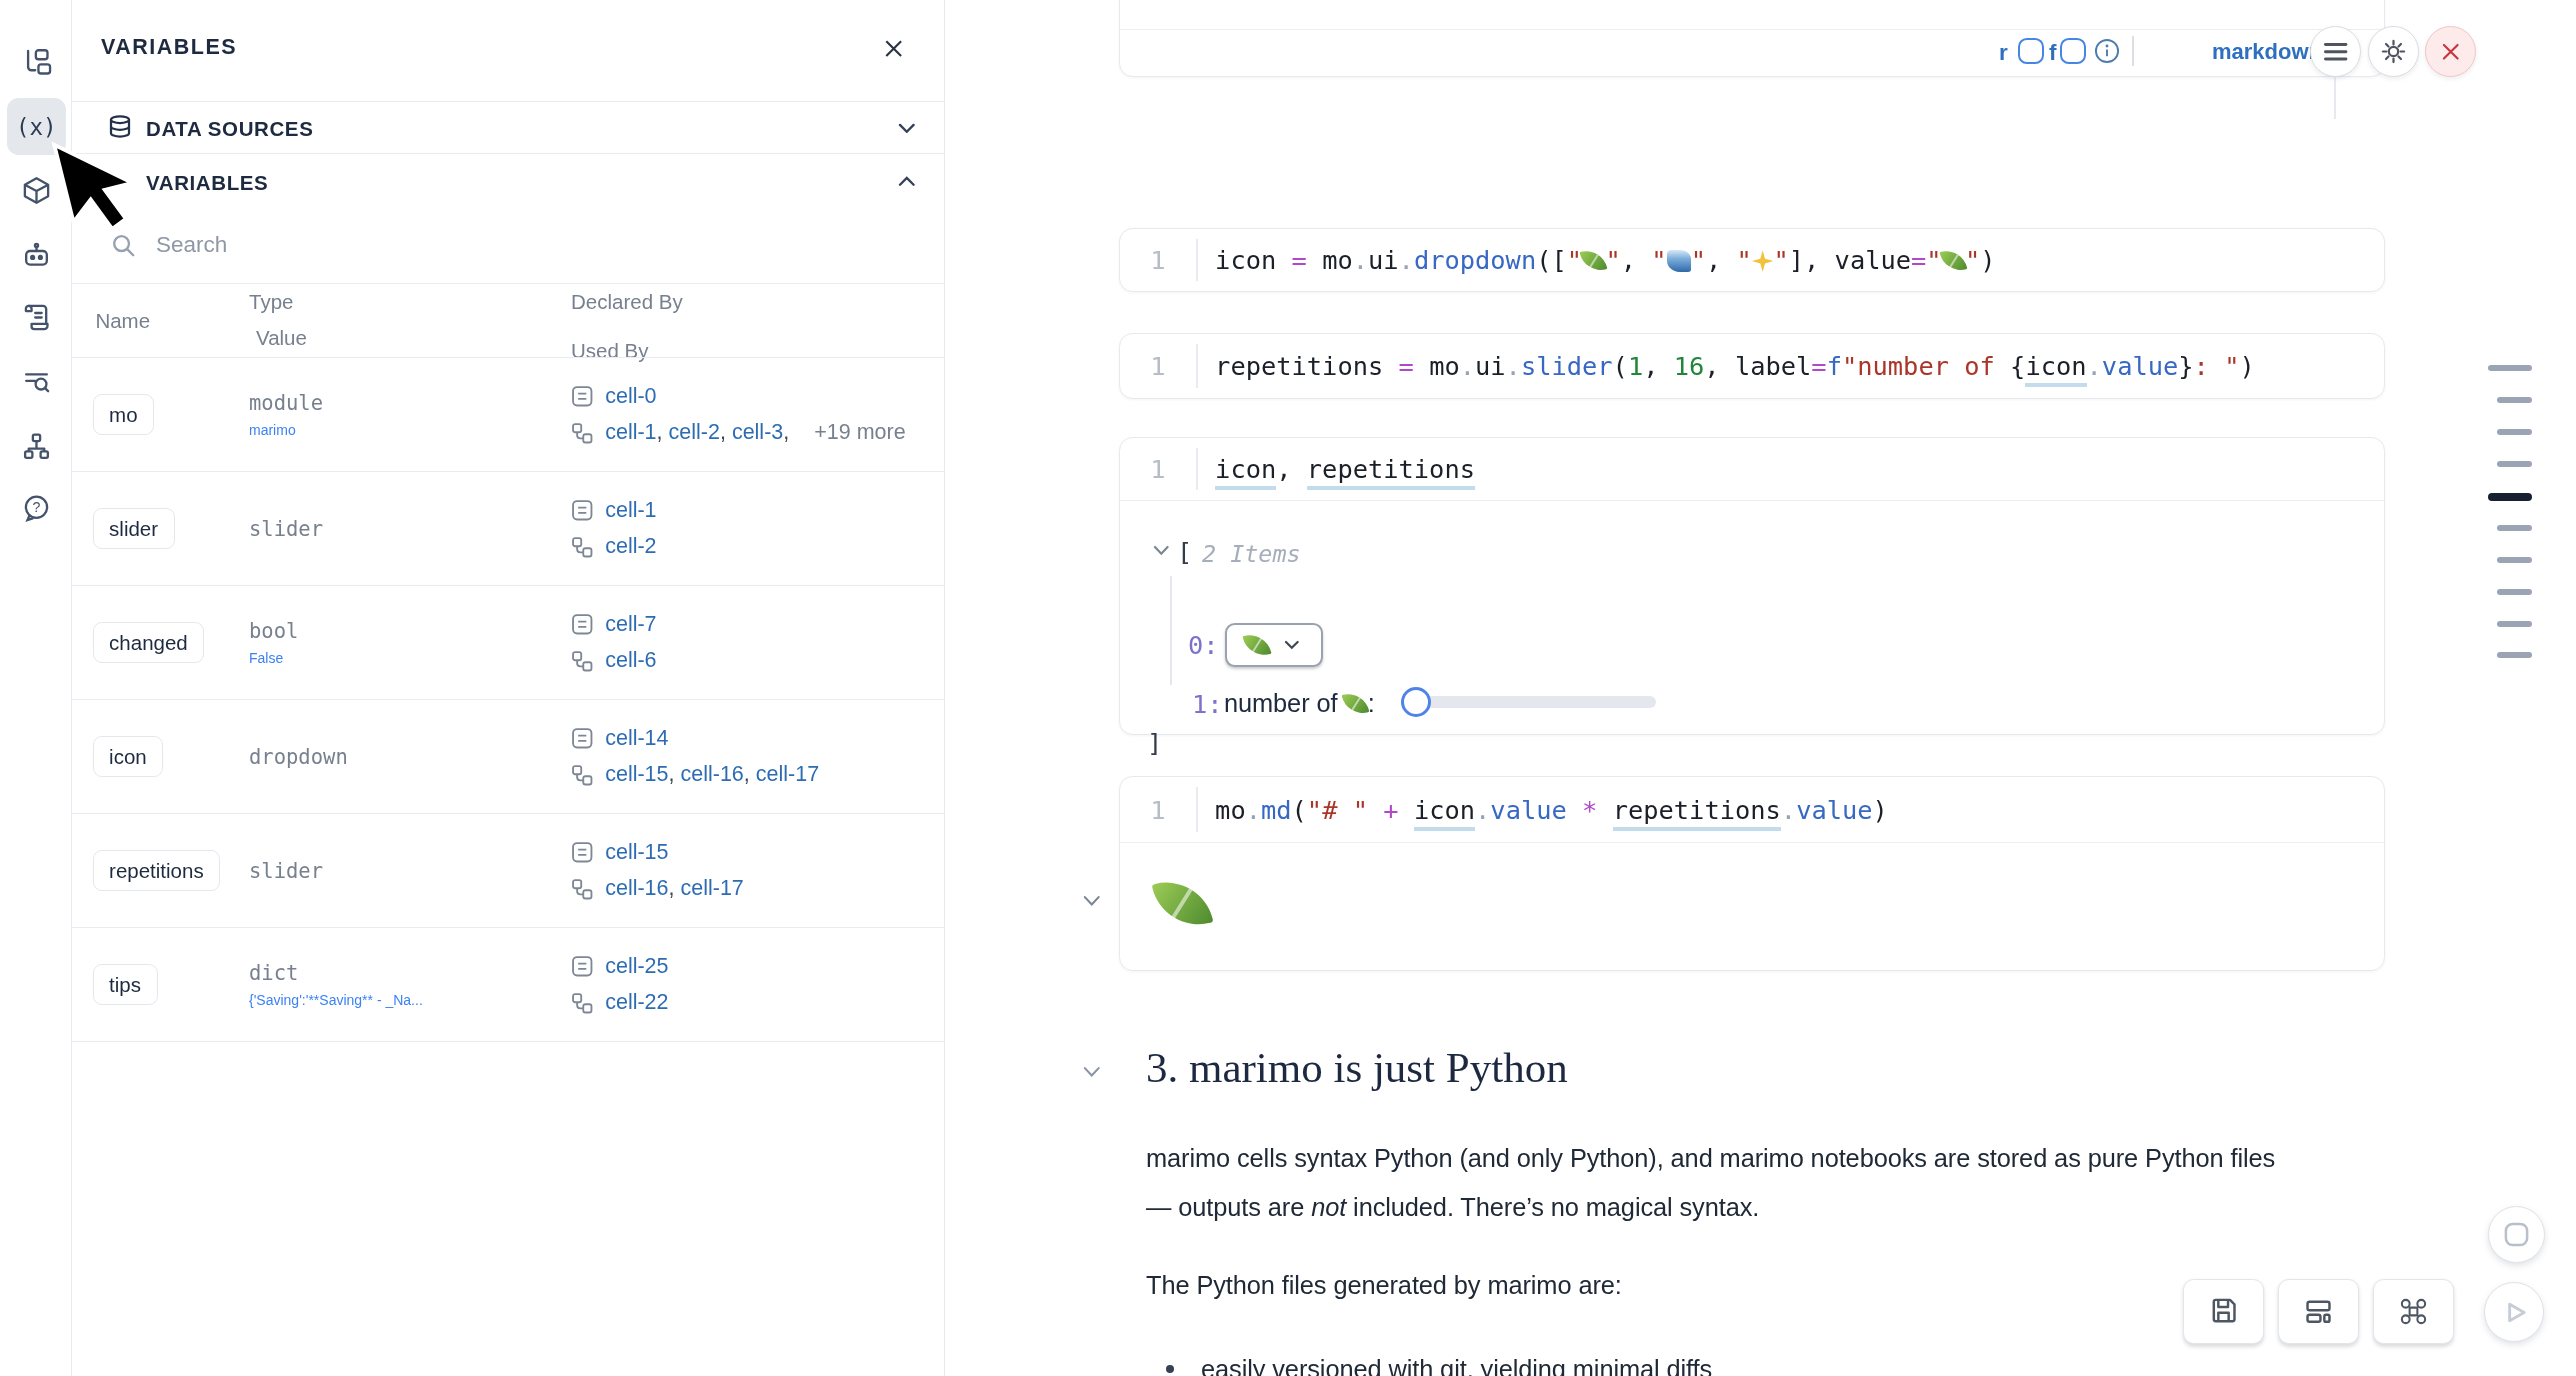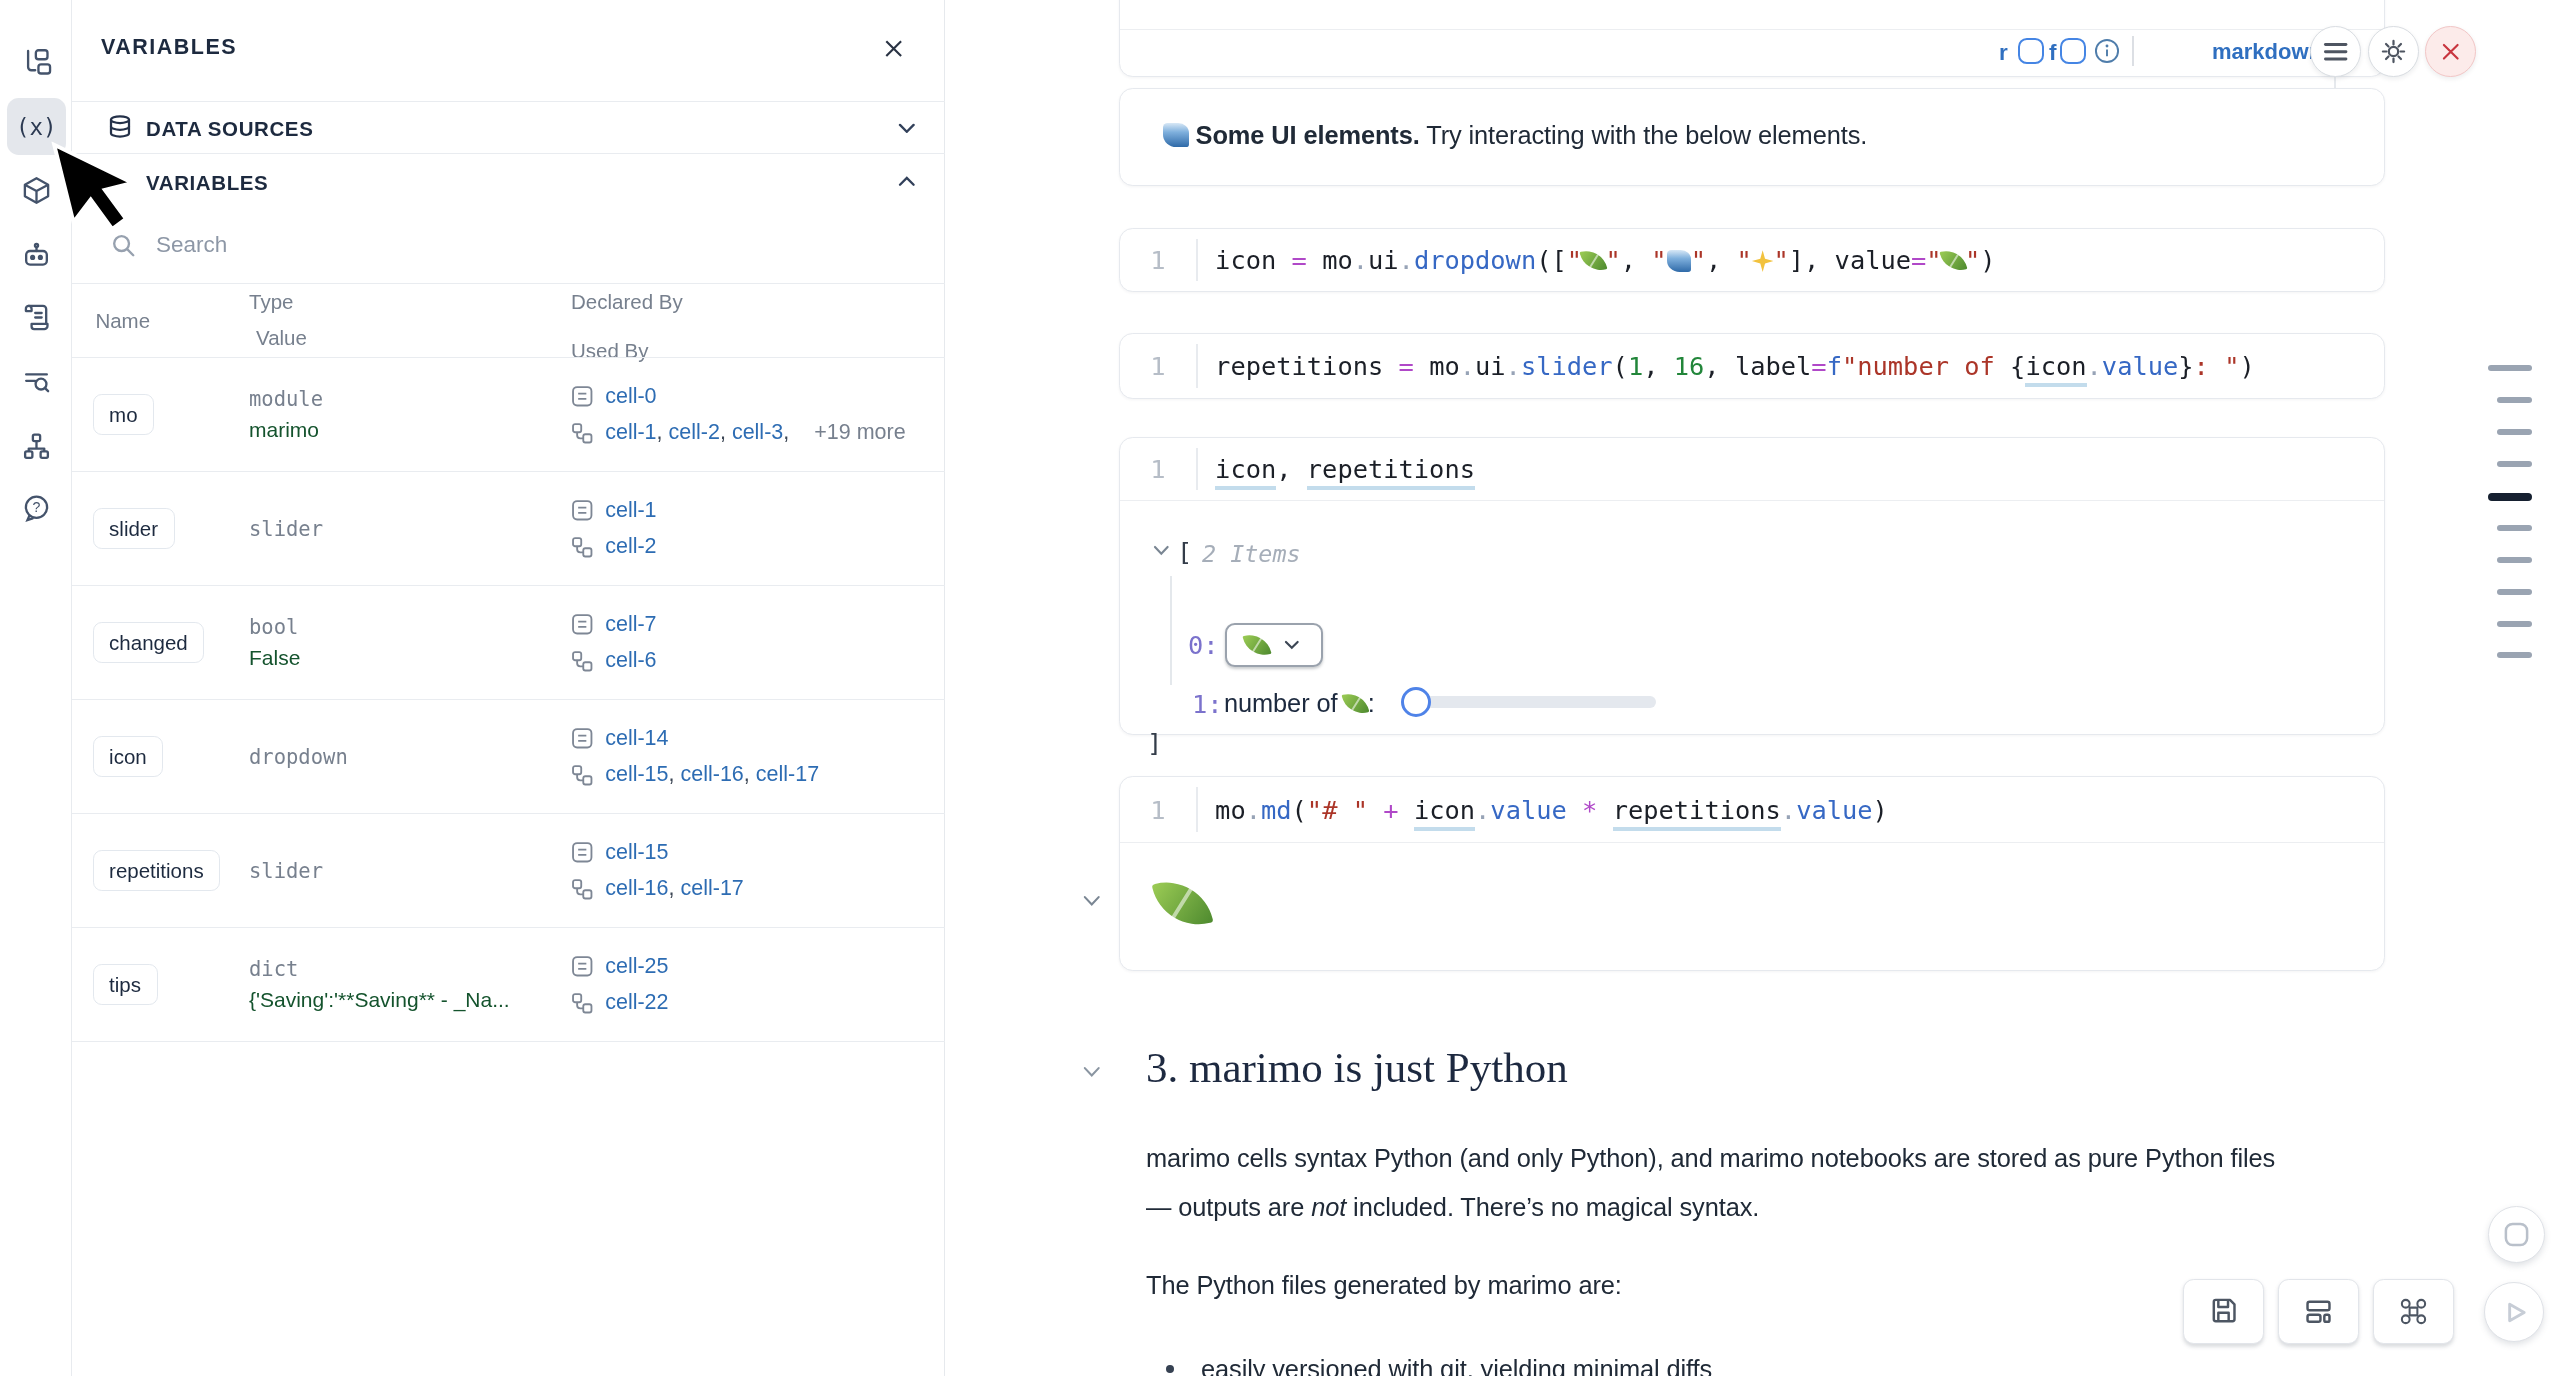--- a/index.html
+++ b/index.html
@@ -16,21 +16,21 @@
 #panel{left:72px;top:0;width:873px;height:1377px;border-right:1.5px solid #e6e9ed;background:#fff;}
 .p-title{position:absolute;left:29px;top:35px;font-size:21.5px;font-weight:bold;letter-spacing:1.5px;color:#1d2a3f;}
 .hline{position:absolute;left:0;height:0;border-top:1.5px solid #e9ecf0;}
 .sec-label{font-size:20.5px;font-weight:bold;letter-spacing:0.6px;color:#1d2a3f;}
 .hdr{font-size:20.5px;color:#77808e;position:absolute;}
 .chip{display:inline-block;border:1.5px solid #e3e8ee;border-radius:8.8px;padding:7.8px 15.6px;font-size:20.5px;color:#1d2a3f;background:#fff;white-space:nowrap;}
 .vrow{position:relative;height:114px;border-bottom:1.5px solid #e9ecf0;}
 .vrow .chipwrap{position:absolute;left:20.5px;top:0;height:100%;display:flex;align-items:center;}
 .vrow .typecol{position:absolute;left:177px;top:0;height:100%;display:flex;flex-direction:column;justify-content:center;gap:6.8px;max-width:293px;}
 .type-t{font-family:"DejaVu Sans Mono",monospace;font-size:20.5px;color:#77808e;white-space:nowrap;}
-.type-v{font-size:21px;color:#14532d;white-space:nowrap;overflow:hidden;max-width:293px;}
+.type-v{font-size:14px;color:#3b82f6;white-space:nowrap;overflow:hidden;max-width:293px;}
 .vrow .declcol{position:absolute;left:499px;top:0;height:100%;display:flex;flex-direction:column;justify-content:center;gap:11.7px;}
 .dline{display:flex;align-items:center;gap:11.7px;font-size:21.5px;white-space:nowrap;}
 .cell-link{color:#2d6cb3;cursor:pointer;}
 .comma{color:#3c4654;}
 .more{color:#77808e;margin-left:19px;}
 .search-ph{font-size:22.5px;color:#8d97a6;}
 
 .cellbox{position:absolute;border:1.5px solid #e6e9ee;border-radius:13.7px;background:#fff;box-shadow:0 1px 2.9px rgba(30,41,59,.05);}
 .coderow{display:flex;align-items:center;font-family:"DejaVu Sans Mono",monospace;font-size:25.4px;color:#1b1f27;}
 .lineno{flex:0 0 76px;text-align:center;color:#b6bdc7;}
@@ -401,26 +401,20 @@
         <circle cx="13" cy="13" r="4.2"></circle>
         <path d="M13 3.5v3.2M13 19.3v3.2M3.5 13h3.2M19.3 13h3.2M6.3 6.3l2.2 2.2M17.5 17.5l2.2 2.2M19.7 6.3l-2.2 2.2M8.5 17.5l-2.2 2.2"></path>
       </svg>
   </div>
   <div class="circ" style="left:2425px;top:26px;background:#fcebea;border-color:#f2c6c6;">
     <svg width="21.5" height="21.5" viewBox="0 0 22 22" fill="none" stroke="#c8353f" stroke-width="2.2" stroke-linecap="round">
         <path d="M4 4l14 14M18 4 4 18"></path>
       </svg>
   </div>
 
-  <div class="cellbox" style="left:1119px;top:88px;width:1266px;height:98px;">
-    <div class="prose" style="position:absolute;left:43px;top:32px;">
-      <span class="em wave" style="font-size:27px;"></span>
-      <span style="font-weight:bold;"> <span>Some UI elements.</span></span><span> Try interacting with the below elements.</span>
-    </div>
-  </div>
 
   <div class="cellbox" style="left:1119px;top:228px;width:1266px;height:64px;">
     <div class="coderow" style="height:100%;">
       <span class="lineno">1</span>
       <span class="codesep" style="margin-top:9.8px;margin-bottom:9.8px;"></span>
       <span class="code"><span class="tk-p">icon </span><span class="tk-op">=</span><span class="tk-p"> </span><span class="tk-p">mo</span><span class="tk-d">.</span><span class="tk-p">ui</span><span class="tk-d">.</span><span class="tk-fn">dropdown</span><span class="tk-p">([</span><span class="tk-str">"</span><span class="em leaf"></span><span class="tk-str">"</span><span class="tk-p">, </span><span class="tk-str">"</span><span class="em wave"></span><span class="tk-str">"</span><span class="tk-p">, </span><span class="tk-str">"</span><span class="em sparkle"></span><span class="tk-str">"</span><span class="tk-p">], </span><span class="tk-p">value</span><span class="tk-op">=</span><span class="tk-str">"</span><span class="em leaf"></span><span class="tk-str">"</span><span class="tk-p">)</span></span>
     </div>
   </div>
 
   <div class="cellbox" style="left:1119px;top:333px;width:1266px;height:66px;">

